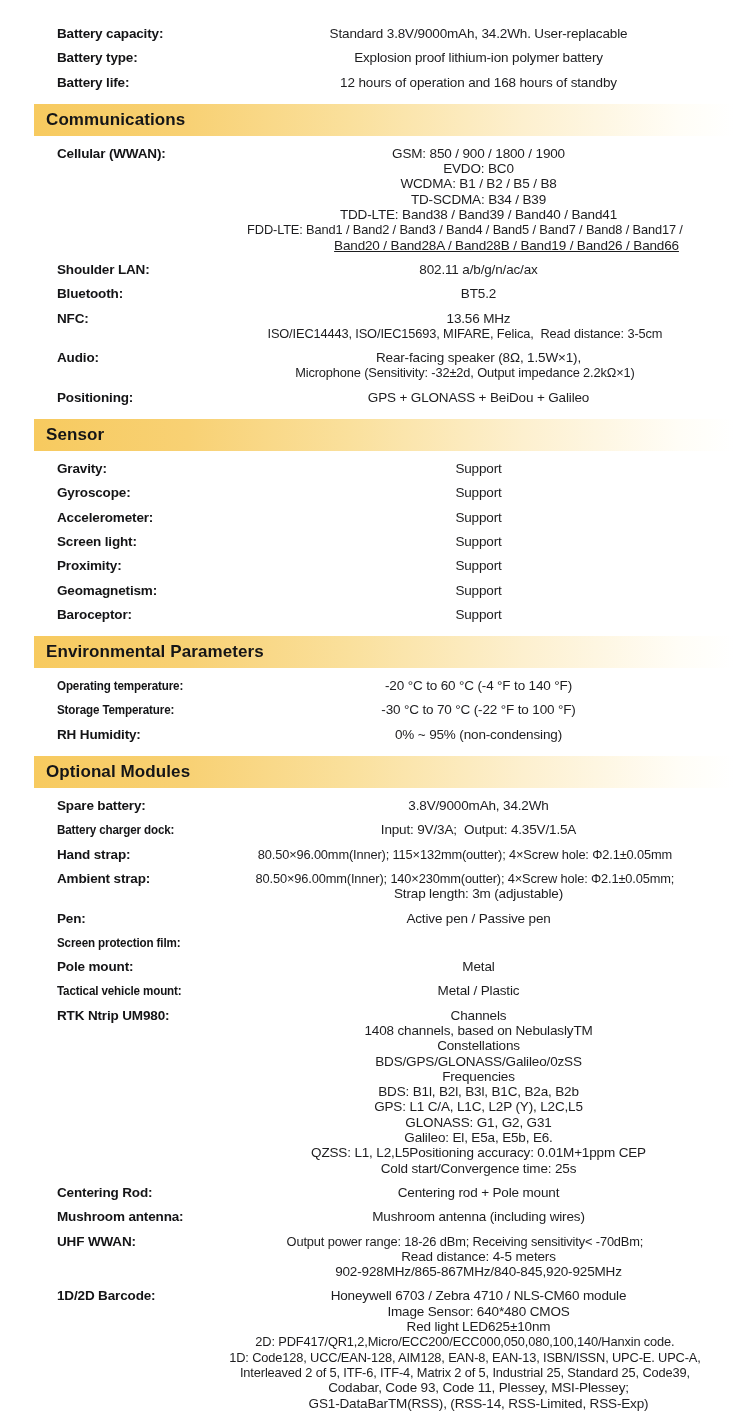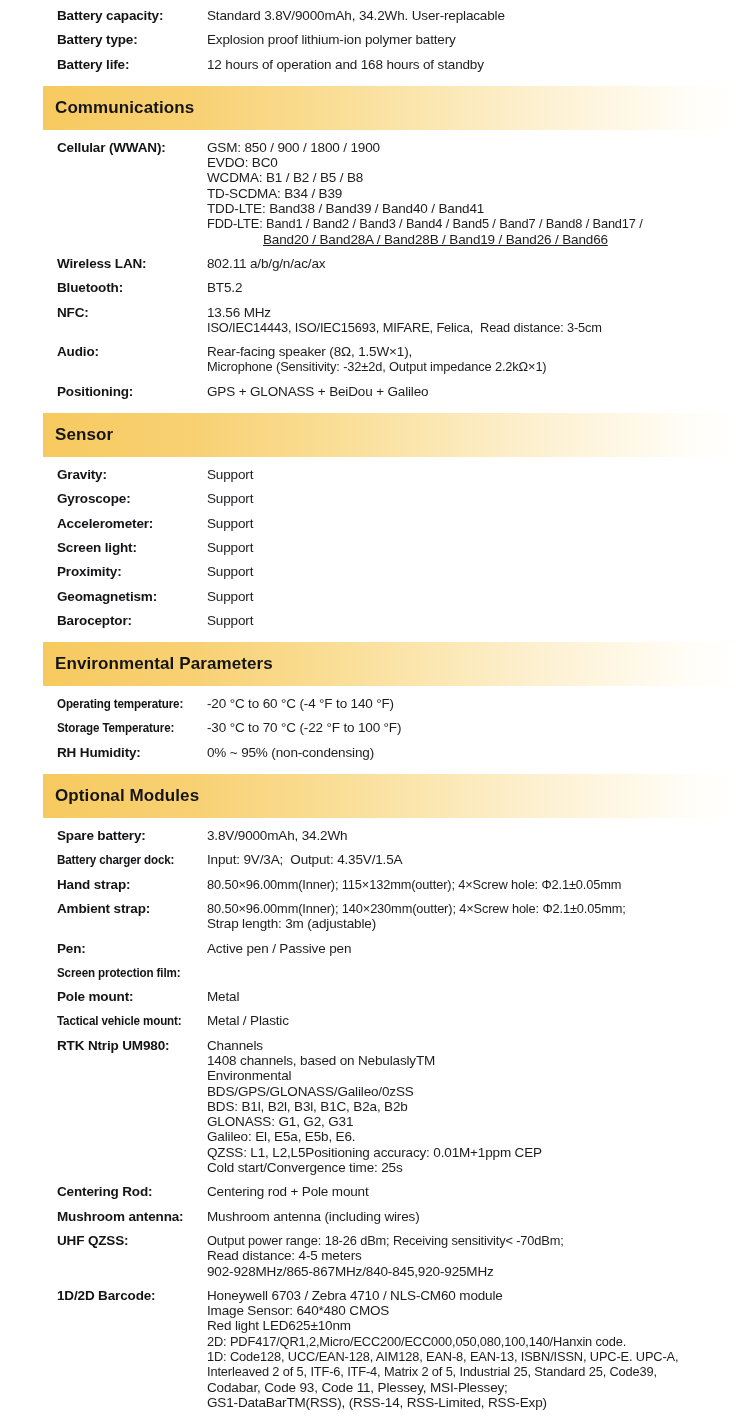--- a/index.html
+++ b/index.html
@@ -11,26 +11,26 @@
     width: 750px;
     height: 1425px;
     overflow: hidden;
     font-family: "Liberation Sans", "DejaVu Sans", sans-serif;
     color: #1d1d1f;
     font-size: 13.5px;
     line-height: 15.3px;
     letter-spacing: -0.15px;
   }
   #sheet {
-    padding-top: 8px;
+    padding-top: 26px;
   }
   .band {
-    height: 44px;
+    height: 32px;
     width: 700px;
-    margin: 14px 0 10px 43px;
+    margin: 14px 0 10px 34px;
     display: flex;
     align-items: center;
     background: linear-gradient(90deg, #f7ca5f 0%, #f8d174 22%, #fae09c 45%, #fdf0cf 70%, #fffdf6 92%, #ffffff 100%);
   }
   .band .title {
     padding-left: 12px;
     font-size: 17px;
     font-weight: 700;
     letter-spacing: 0.1px;
     color: #151517;
@@ -47,20 +47,21 @@
     font-weight: 700;
     white-space: pre;
     color: #141416;
   }
   .lbl.cond {
     transform: scaleX(0.86);
     transform-origin: 0 50%;
   }
   .val {
     flex: 1;
+    text-align: center;
   }
   .val .line {
     white-space: pre;
   }
   .val .line.cond-v {
     transform: scaleX(0.95);
     transform-origin: 0 50%;
   }
 </style>
 </head>
@@ -94,21 +95,21 @@
         <div class="line">GSM: 850 / 900 / 1800 / 1900</div>
         <div class="line">EVDO: BC0</div>
         <div class="line">WCDMA: B1 / B2 / B5 / B8</div>
         <div class="line">TD-SCDMA: B34 / B39</div>
         <div class="line">TDD-LTE: Band38 / Band39 / Band40 / Band41</div>
         <div class="line cond-v">FDD-LTE: Band1 / Band2 / Band3 / Band4 / Band5 / Band7 / Band8 / Band17 /</div>
         <div class="line" style="padding-left: 56px; text-decoration: underline;">Band20 / Band28A / Band28B / Band19 / Band26 / Band66</div>
       </div>
     </div>
     <div class="row">
-      <div class="lbl">Wireless LAN:</div>
+      <div class="lbl">Shoulder LAN:</div>
       <div class="val">
         <div class="line">802.11 a/b/g/n/ac/ax</div>
       </div>
     </div>
     <div class="row">
       <div class="lbl">Bluetooth:</div>
       <div class="val">
         <div class="line">BT5.2</div>
       </div>
     </div>
@@ -245,43 +246,45 @@
       <div class="lbl cond">Tactical vehicle mount:</div>
       <div class="val">
         <div class="line">Metal / Plastic</div>
       </div>
     </div>
     <div class="row">
       <div class="lbl">RTK Ntrip UM980:</div>
       <div class="val">
         <div class="line">Channels</div>
         <div class="line">1408 channels, based on NebulaslyTM</div>
-        <div class="line">Environmental</div>
+        <div class="line">Constellations</div>
         <div class="line">BDS/GPS/GLONASS/Galileo/0zSS</div>
+        <div class="line">Frequencies</div>
         <div class="line">BDS: B1l, B2l, B3l, B1C, B2a, B2b</div>
+        <div class="line">GPS: L1 C/A, L1C, L2P (Y), L2C,L5</div>
         <div class="line">GLONASS: G1, G2, G31</div>
         <div class="line">Galileo: El, E5a, E5b, E6.</div>
         <div class="line">QZSS: L1, L2,L5Positioning accuracy: 0.01M+1ppm CEP</div>
         <div class="line">Cold start/Convergence time: 25s</div>
       </div>
     </div>
     <div class="row">
       <div class="lbl">Centering Rod:</div>
       <div class="val">
         <div class="line">Centering rod + Pole mount</div>
       </div>
     </div>
     <div class="row">
       <div class="lbl">Mushroom antenna:</div>
       <div class="val">
         <div class="line">Mushroom antenna (including wires)</div>
       </div>
     </div>
     <div class="row">
-      <div class="lbl">UHF QZSS:</div>
+      <div class="lbl">UHF WWAN:</div>
       <div class="val">
         <div class="line cond-v">Output power range: 18-26 dBm; Receiving sensitivity&lt; -70dBm;</div>
         <div class="line">Read distance: 4-5 meters</div>
         <div class="line">902-928MHz/865-867MHz/840-845,920-925MHz</div>
       </div>
     </div>
     <div class="row">
       <div class="lbl">1D/2D Barcode:</div>
       <div class="val">
         <div class="line">Honeywell 6703 / Zebra 4710 / NLS-CM60 module</div>

